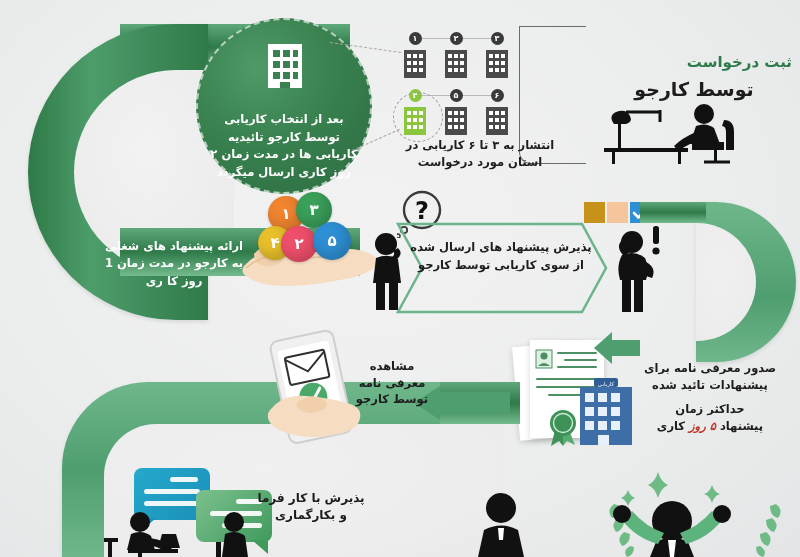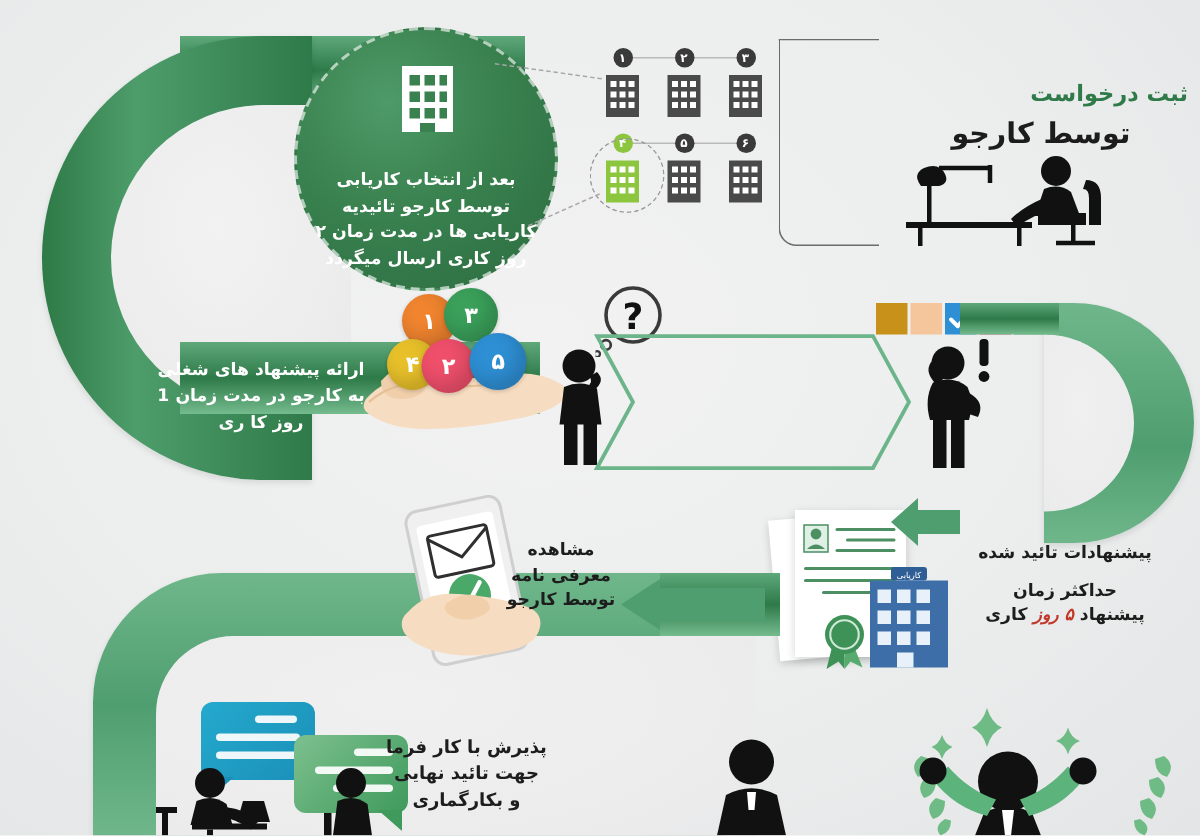--- a/index.html
+++ b/index.html
@@ -210,20 +210,21 @@
             <rect x="17" y="20" width="4" height="4"></rect>
           </g>
       </svg>
     </div>
   </div>
   <div class="dash-ring"></div>
   <div class="dash-line" style="left:330px;top:42px;width:72px;transform:rotate(8deg);"></div>
   <div class="dash-line" style="left:352px;top:150px;width:52px;transform:rotate(-24deg);"></div>
 
   <div class="callout" style="left:519px;top:26px;width:66px;height:136px;border-right:none;border-radius:0 0 0 12px;"></div>
+  <div class="txt rtl abs" style="left:392px;top:137px;width:176px;font-size:11.5px;color:#1d1d1d;text-align:center;">انتشار به  ۳ تا ۶ کاریابی در استان مورد درخواست</div>
 
   <div class="abs" style="left:596px;top:52px;width:196px;">
     <div class="txt rtl" style="font-size:15px;color:#2f7a49;text-align:right;">ثبت درخواست</div>
     <div class="txt rtl" style="font-size:19px;color:#1c1c1c;text-align:center;margin-top:2px;">توسط کارجو</div>
   </div>
   <div class="figure" style="left:600px;top:102px;width:180px;height:62px;">
     <svg width="180" height="62" viewBox="0 0 180 62">
 
       <path d="M26 10 L60 10" stroke="#111" stroke-width="3"></path>
       <path d="M60 8 L60 20" stroke="#111" stroke-width="3"></path>
@@ -286,20 +287,21 @@
       <circle cx="7" cy="40" r="3.2" fill="none" stroke="#3a3a3a" stroke-width="1.8"></circle>
       <circle cx="1" cy="46" r="2" fill="none" stroke="#3a3a3a" stroke-width="1.5"></circle>
     </svg>
   </div>
 
   <div class="abs" style="left:396px;top:222px;width:212px;height:92px;">
     <svg width="212" height="92" viewBox="0 0 212 92">
       <path d="M2 2 L186 2 L210 46 L186 90 L2 90 L26 46 Z" fill="none" stroke="#6cb48a" stroke-width="2.5"></path>
     </svg>
   </div>
+  <div class="txt rtl abs" style="left:408px;top:238px;width:186px;font-size:11.5px;color:#1d1d1d;text-align:center;line-height:1.6;">پذیرش پیشنهاد های ارسال شده از سوی کاریابی توسط کارجو</div>
 
   <div class="abs" style="left:584px;top:202px;width:124px;height:22px;">
     <div class="sq" style="left:0;top:0;width:21px;height:21px;background:#c8921a;"></div>
     <div class="sq" style="left:23px;top:0;width:21px;height:21px;background:#f5c69b;"></div>
     <div class="sq" style="left:46px;top:0;width:21px;height:21px;background:#2e8fd4;">
       <svg width="21" height="21" viewBox="0 0 21 21">
           <path d="M4 11 L8.5 15.5 L17 5.5" fill="none" stroke="#fff" stroke-width="2.6" stroke-linecap="round" stroke-linejoin="round"></path>
         </svg>
     </div>
     <div class="sq" style="left:69px;top:0;width:21px;height:21px;background:#e8486a;"></div>
@@ -369,20 +371,21 @@
           <rect x="11" y="45" width="9" height="9"></rect>
             <rect x="24" y="45" width="9" height="9"></rect>
             <rect x="37" y="45" width="9" height="9"></rect>
           <rect x="24" y="59" width="11" height="10"></rect>
         </g>
       </svg>
     </div>
   </div>
 
   <div class="abs rtl" style="left:626px;top:360px;width:168px;text-align:center;">
+    <div class="txt" style="font-size:11.5px;color:#1d1d1d;">صدور معرفی نامه برای</div>
     <div class="txt" style="font-size:11.5px;color:#1d1d1d;">پیشنهادات تائید شده</div>
     <div class="txt" style="font-size:11.5px;color:#1d1d1d;margin-top:8px;">حداکثر زمان</div>
     <div class="txt" style="font-size:11.5px;color:#1d1d1d;">
       <span>پیشنهاد </span><span style="color:#c0392b;font-style:italic;">۵ روز</span><span> کاری</span>
     </div>
   </div>
 
   <div class="abs" style="left:594px;top:330px;width:46px;height:40px;">
     <svg width="46" height="40" viewBox="0 0 46 40">
         <path d="M46 10 L18 10 L18 2 L0 18 L18 34 L18 26 L46 26 Z" fill="#4f9e70"></path>
@@ -412,21 +415,21 @@
 
         <circle cx="54" cy="66" r="14" fill="#4aa868"></circle>
         <path d="M47 66 L52 71 L62 59" fill="none" stroke="#ffffff" stroke-width="3" stroke-linecap="round" stroke-linejoin="round"></path>
       </g>
 
       <path d="M14 78 q12 -14 34 -12 q26 2 44 8 q12 4 10 14 q-2 12 -22 16 q-26 6 -48 0 q-20 -6 -22 -16 q-1 -6 4 -10 z" fill="#f6dcc0"></path>
       <path d="M40 72 q14 -10 26 -2 q6 6 -2 10 q-12 6 -22 0 q-6 -4 -2 -8 z" fill="#f1cfab"></path>
     </svg>
   </div>
 
-  <div class="abs rtl" style="left:320px;top:358px;width:108px;text-align:center;">
+  <div class="abs rtl" style="left:338px;top:358px;width:108px;text-align:center;">
     <div class="txt" style="font-size:11.5px;color:#1d1d1d;">مشاهده</div>
     <div class="txt" style="font-size:11.5px;color:#1d1d1d;">معرفی نامه</div>
     <div class="txt" style="font-size:11.5px;color:#1d1d1d;">توسط کارجو</div>
   </div>
 
   <div class="bub" style="left:134px;top:468px;width:76px;height:52px;background:linear-gradient(135deg,#24a9cd 0%,#1b8fb8 100%);">
     <div class="ln" style="left:36px;top:9px;width:28px;"></div>
     <div class="ln" style="left:10px;top:21px;width:56px;"></div>
     <div class="ln" style="left:10px;top:33px;width:56px;"></div>
   </div>
@@ -454,21 +457,20 @@
   <div class="figure" style="left:212px;top:512px;width:56px;height:45px;">
     <svg width="56" height="45" viewBox="0 0 56 45">
       <circle cx="22" cy="10" r="10" fill="#111"></circle>
       <path d="M13 22 q11 -5 20 2 l3 21 l-26 0 z" fill="#111"></path>
       <rect x="4" y="30" width="5" height="15" fill="#111"></rect>
     </svg>
   </div>
 
   <div class="abs rtl" style="left:236px;top:490px;width:150px;text-align:center;">
     <div class="txt" style="font-size:12px;color:#1d1d1d;">پذیرش با کار فرما</div>
-    <div class="txt" style="font-size:12px;color:#1d1d1d;">جهت تائید نهایی</div>
     <div class="txt" style="font-size:12px;color:#1d1d1d;">و بکارگماری</div>
   </div>
 
   <div class="figure" style="left:470px;top:492px;width:62px;height:65px;">
     <svg width="62" height="65" viewBox="0 0 62 65">
       <circle cx="31" cy="16" r="15" fill="#111"></circle>
       <path d="M14 38 q17 -9 34 0 l6 27 l-46 0 z" fill="#111"></path>
       <path d="M28 36 l6 0 l-1 12 l-4 0 z" fill="#ffffff"></path>
     </svg>
   </div>

